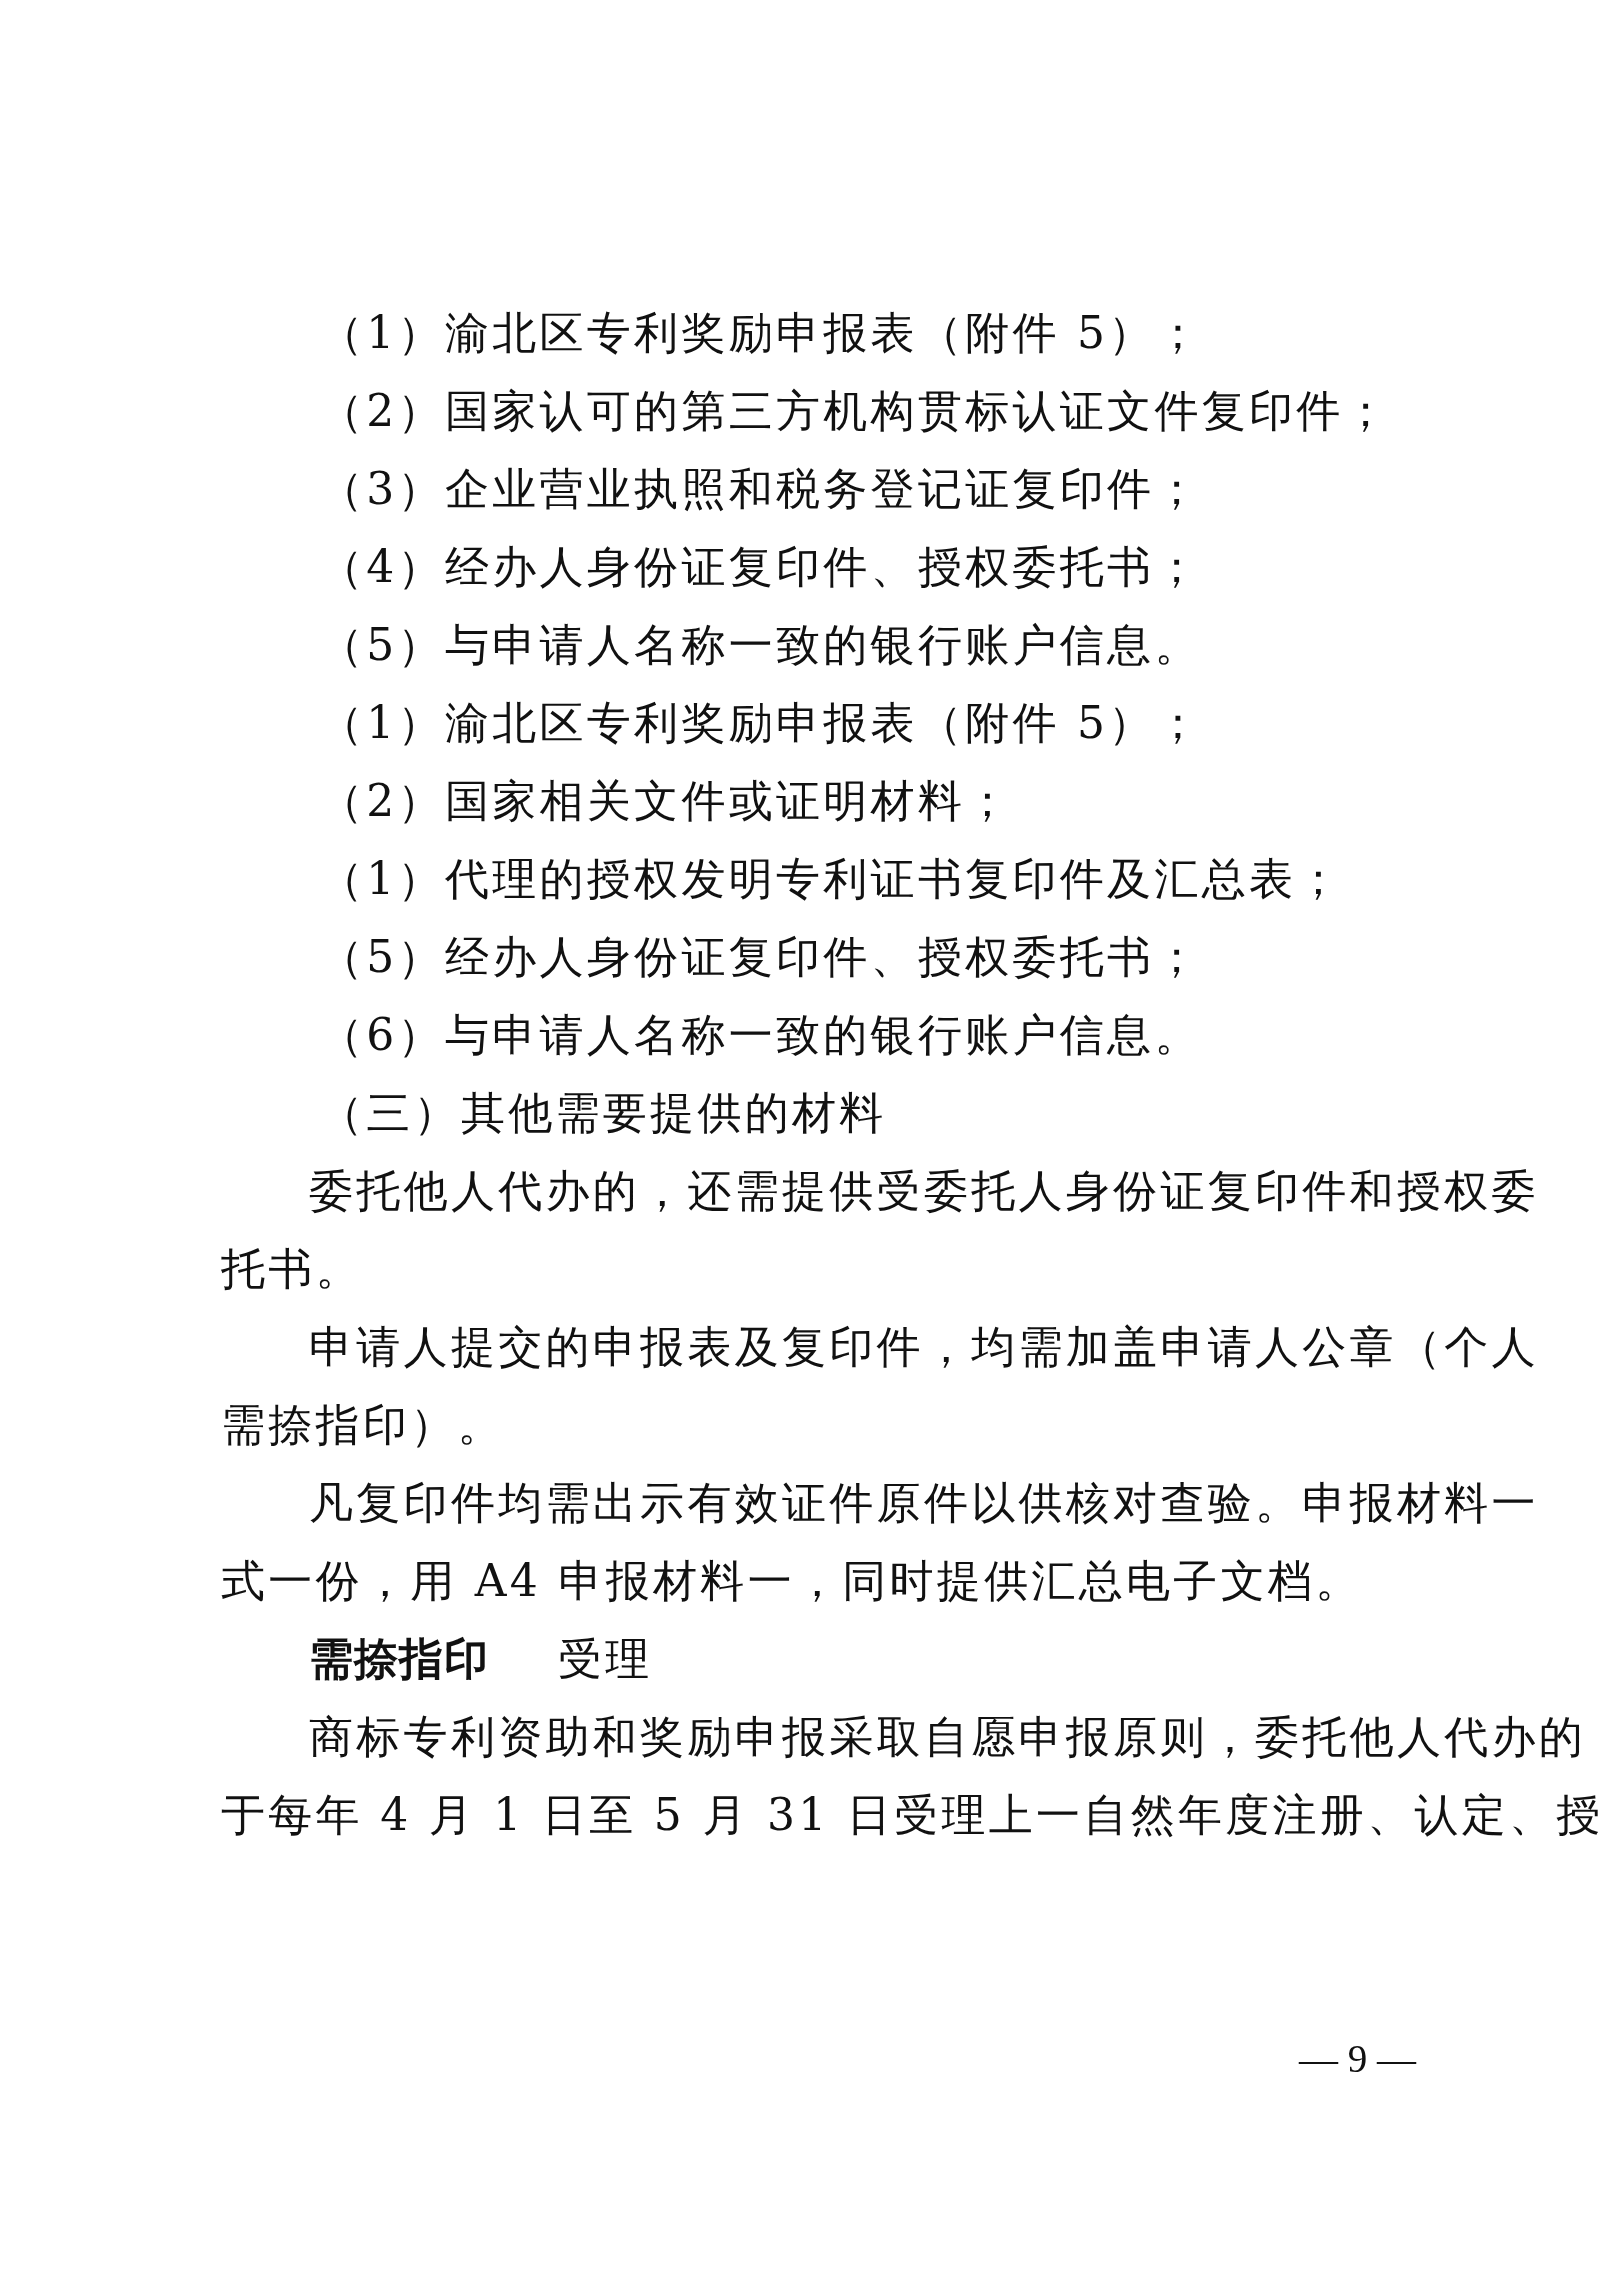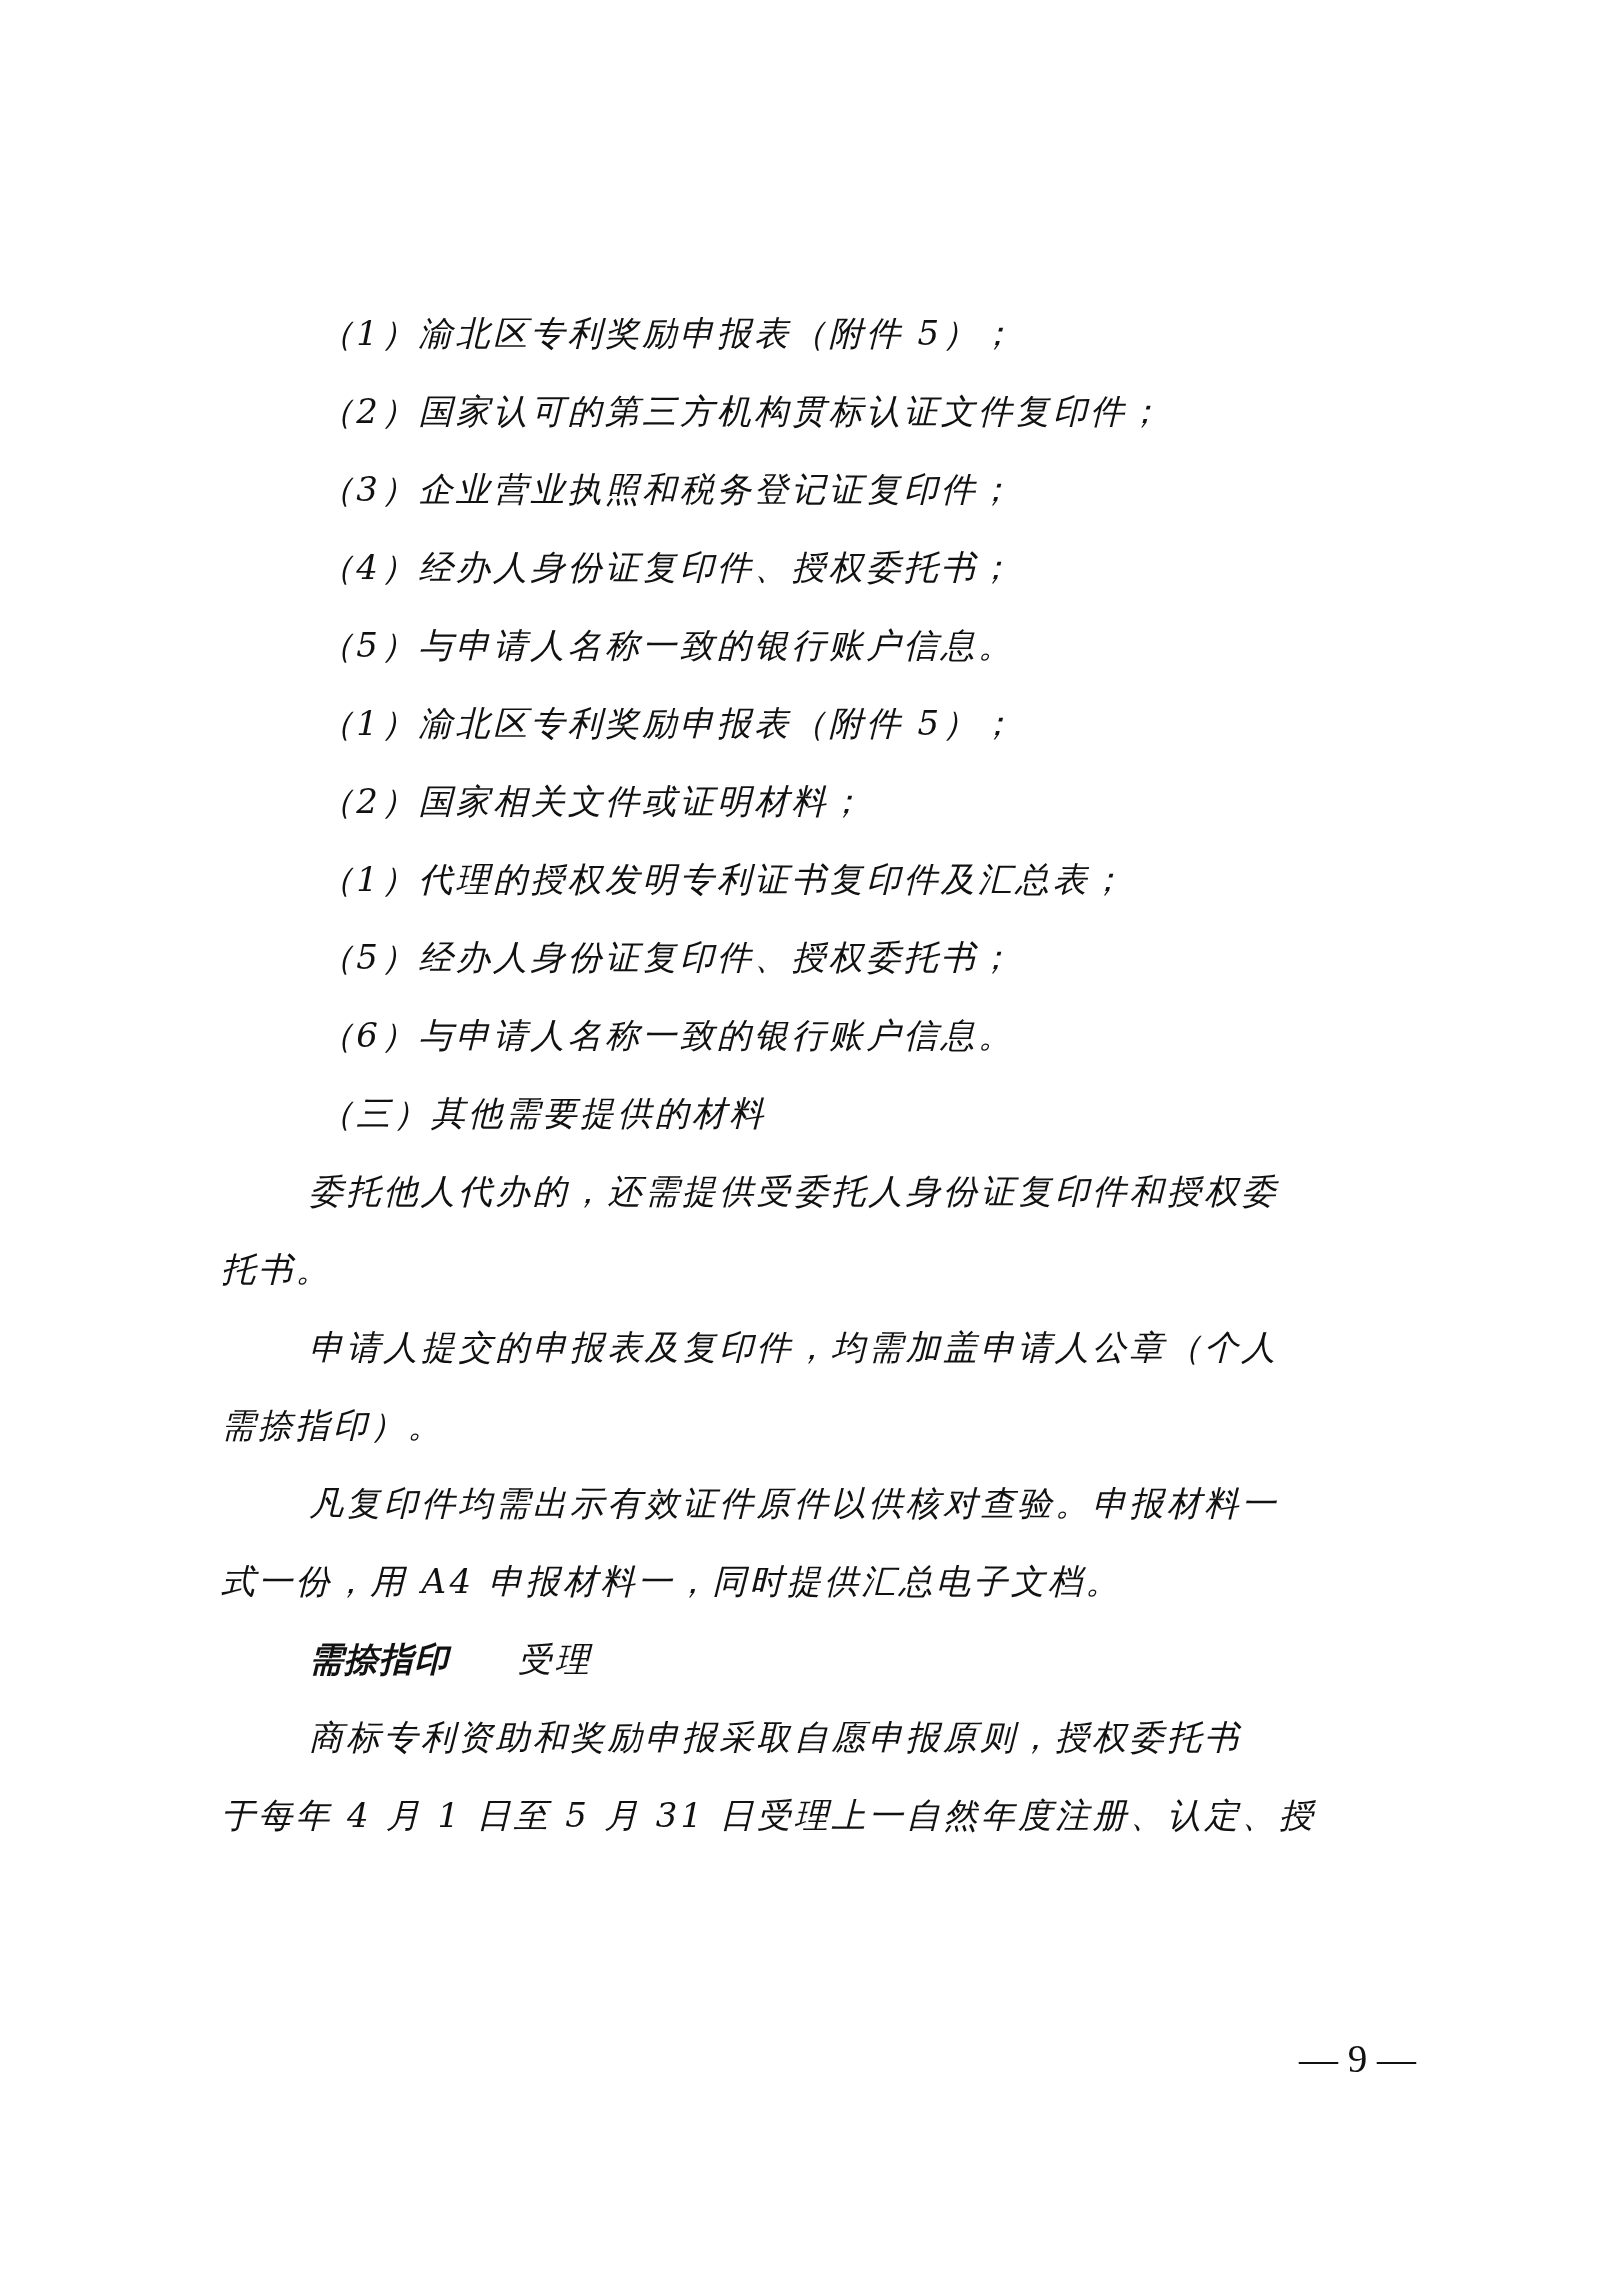--- a/index.html
+++ b/index.html
@@ -13,24 +13,23 @@
       position: relative;
       overflow: hidden;
       color: #111111;
     }
     .page {
       position: absolute;
       left: 221px;
       top: 294px;
       width: 1206px;
       font-family: "DejaVu Serif", "Liberation Serif", serif;
-      font-size: 34px;
+      font-size: 44px;
       line-height: 78px;
       letter-spacing: 3.3px;
-      font-style: italic;
     }
     .line {
       display: block;
       white-space: nowrap;
       height: 78px;
     }
     .indent { padding-left: 88px; }
     .indent-item { padding-left: 98px; }
     .heading-bold {
       font-family: "DejaVu Sans", "Liberation Sans", sans-serif;
@@ -82,19 +81,19 @@
   </div>
   <div>
     <span class="line indent">凡复印件均需出示有效证件原件以供核对查验。申报材料一</span>
     <span class="line">式一份，用 A4 申报材料一，同时提供汇总电子文档。</span>
   </div>
 
   <span class="line indent">
     <span class="heading-bold">需捺指印</span><span class="heading-gap"></span><span>受理</span>
   </span>
   <div>
-    <span class="line indent">商标专利资助和奖励申报采取自愿申报原则，授权委托书</span>
+    <span class="line indent">商标专利资助和奖励申报采取自愿申报原则，委托他人代办的</span>
     <span class="line">于每年 4 月 1 日至 5 月 31 日受理上一自然年度注册、认定、授</span>
   </div>
 </div>
 
 <div class="page-number">— 9 —</div>
 
 
 </body></html>

